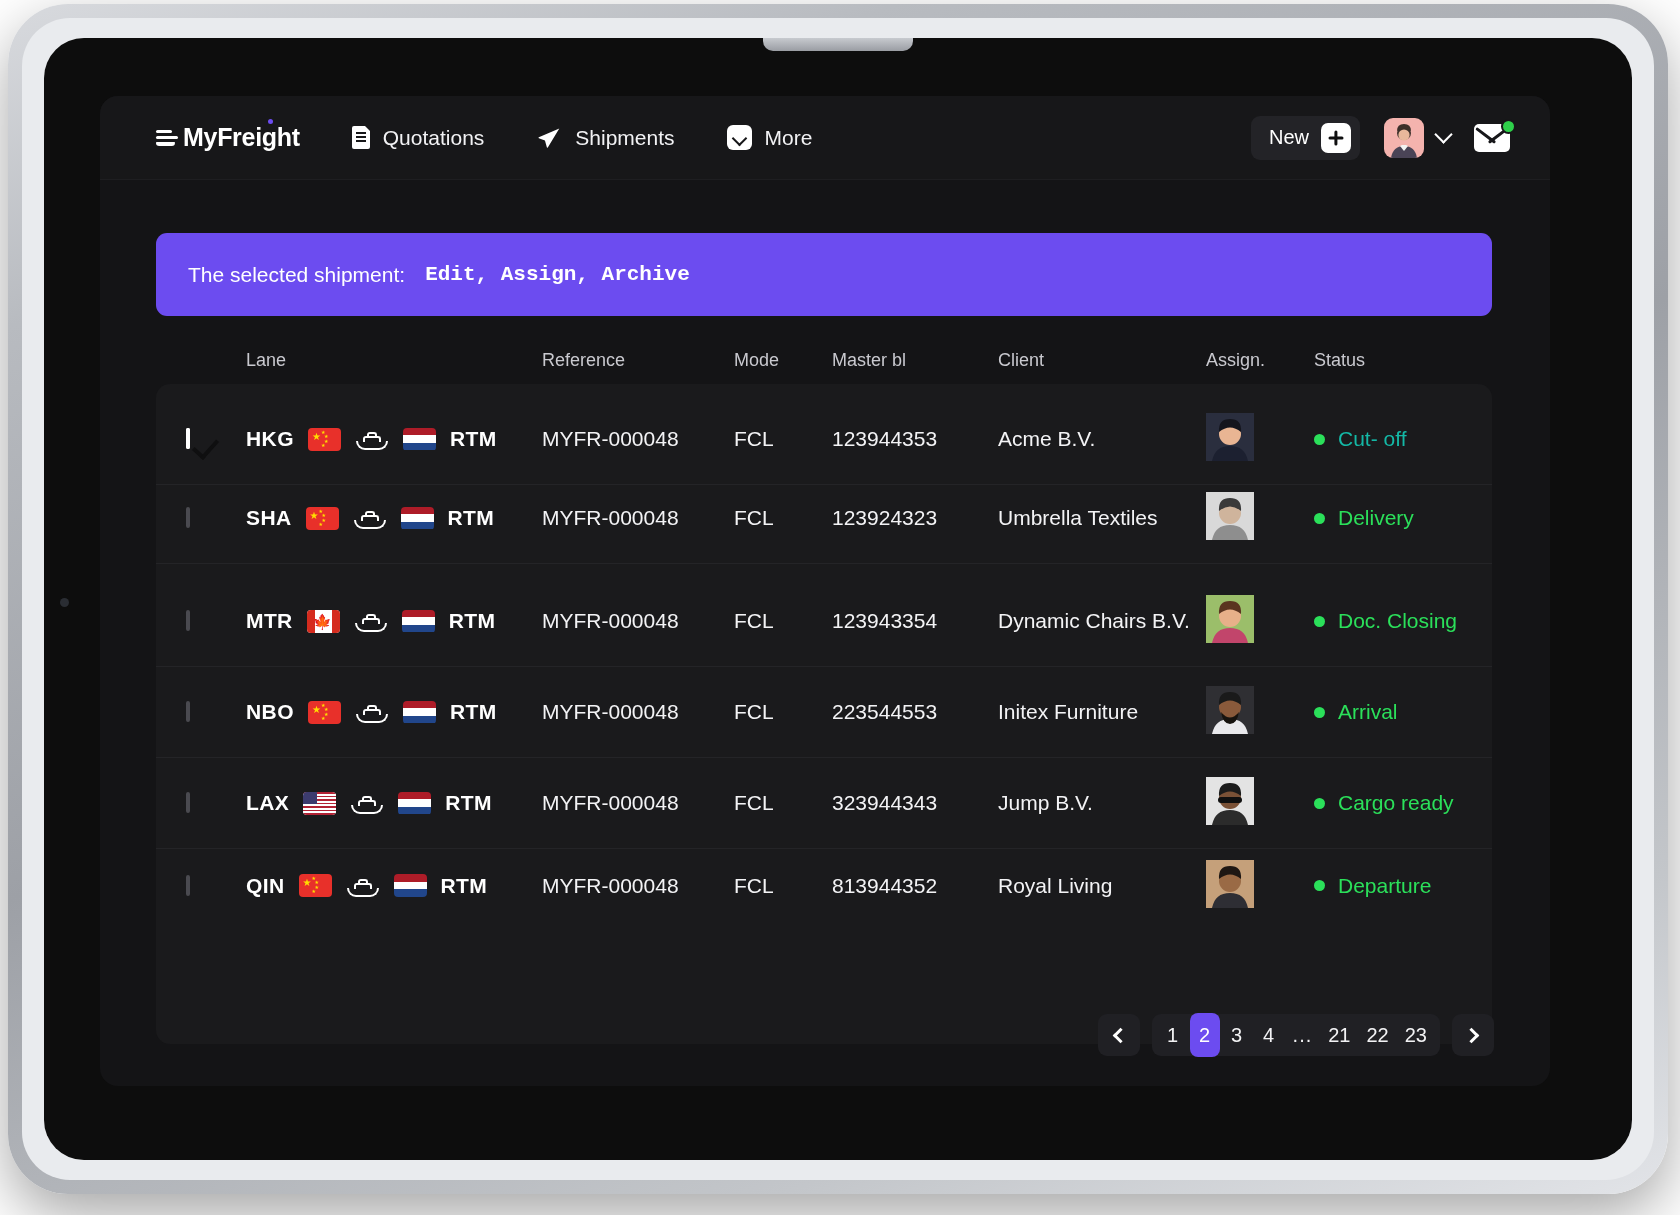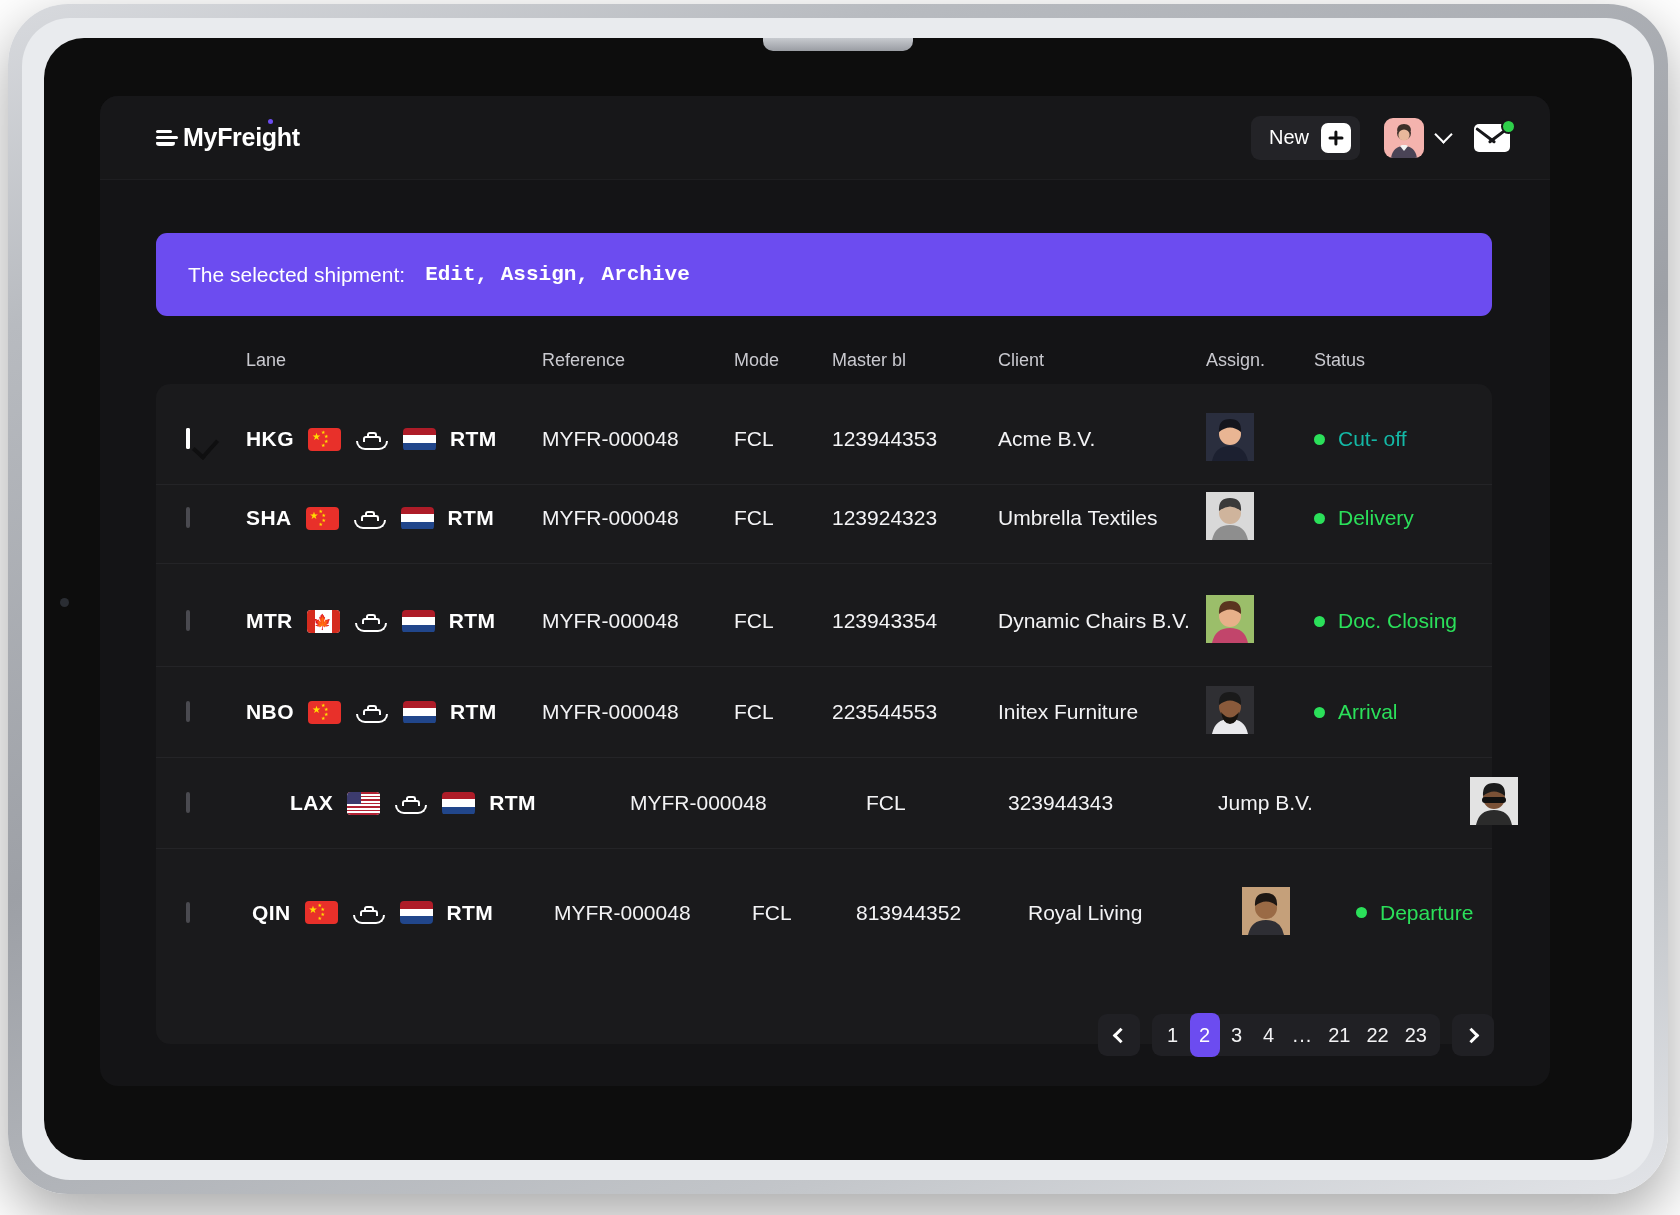--- a/index.html
+++ b/index.html
@@ -506,20 +506,46 @@
                 <i></i>
                   <i></i>
                   <i></i>
               </span>
               <span class="logo-text">
                 <span>MyFreight</span>
                 <span class="logo-dot"></span>
               </span>
             </div>
 
+            <div class="nav-items">
+
+              <div class="nav-item">
+                <span class="nav-icon">
+                  <span class="icon-doc"></span>
+                </span>
+                <span>Quotations</span>
+              </div>
+
+              <div class="nav-item">
+                <span class="nav-icon">
+                  <svg width="26" height="26" viewBox="0 0 24 24" aria-hidden="true">
+                    <path d="M21.5 3.2 L2.6 11.4 a0.5 0.5 0 0 0 0.05 0.93 l5.6 1.9 L10 20.6 a0.5 0.5 0 0 0 0.9 0.12 L21.5 3.2 Z" fill="#ffffff"></path>
+                  </svg>
+                </span>
+                <span>Shipments</span>
+              </div>
+
+              <div class="nav-item">
+                <span class="nav-icon">
+                  <span class="icon-chevbox"></span>
+                </span>
+                <span>More</span>
+              </div>
+
+            </div>
 
             <div class="topbar-right">
 
               <div class="new-btn">
                 <span class="new-btn-label">New</span>
                 <span class="plus-box"></span>
               </div>
 
               <div class="avatar-group">
                 <span class="nav-avatar">
@@ -720,21 +746,21 @@
                       <path d="M15 26 q9 11 18 0 q-2 12 -9 12 q-7 0 -9 -12 Z" fill="#17130F"></path>
                       <path d="M13 19 q11 -9 22 0 q1 -13 -11 -13 q-12 0 -11 13 Z" fill="#1A1A1A"></path>
                     </svg></span></div>
                 <div class="c-status">
                   <span class="status" style="color:#2BE05A">
                     <span class="status-dot" style="background:#2BE05A"></span>
                     <span>Arrival</span>
                   </span>
                 </div>
               </div>
-              <div class="row" style="top: 374px; gap: 44px;">
+              <div class="row" style="top: 374px;">
                 <div class="c-check"><span class="checkbox"></span></div>
                 <div class="c-lane">
                   <span class="lane">
                     <span class="lane-code">LAX</span>
                     <span class="flag flag-us">
                       <span class="stripes"></span>
                       <span class="canton"></span>
                     </span>
                     <span class="ship">
                       <span class="hull"></span>
@@ -760,21 +786,21 @@
                       <path d="M13 19 q11 -9 22 0 q1 -13 -11 -13 q-12 0 -11 13 Z" fill="#1B1B1B"></path>
                       <rect x="12" y="20" width="24" height="6" rx="3" fill="#101010"></rect>
                     </svg></span></div>
                 <div class="c-status">
                   <span class="status" style="color:#2BE05A">
                     <span class="status-dot" style="background:#2BE05A"></span>
                     <span>Cargo ready</span>
                   </span>
                 </div>
               </div>
-              <div class="row" style="top: 483px; gap: 6px;">
+              <div class="row" style="top: 456px;">
                 <div class="c-check"><span class="checkbox"></span></div>
                 <div class="c-lane">
                   <span class="lane">
                     <span class="lane-code">QIN</span>
                     <span class="flag flag-cn">
                       <span class="star-big">★</span>
                       <span class="star-sm s1">★</span>
                       <span class="star-sm s2">★</span>
                       <span class="star-sm s3">★</span>
                       <span class="star-sm s4">★</span>

